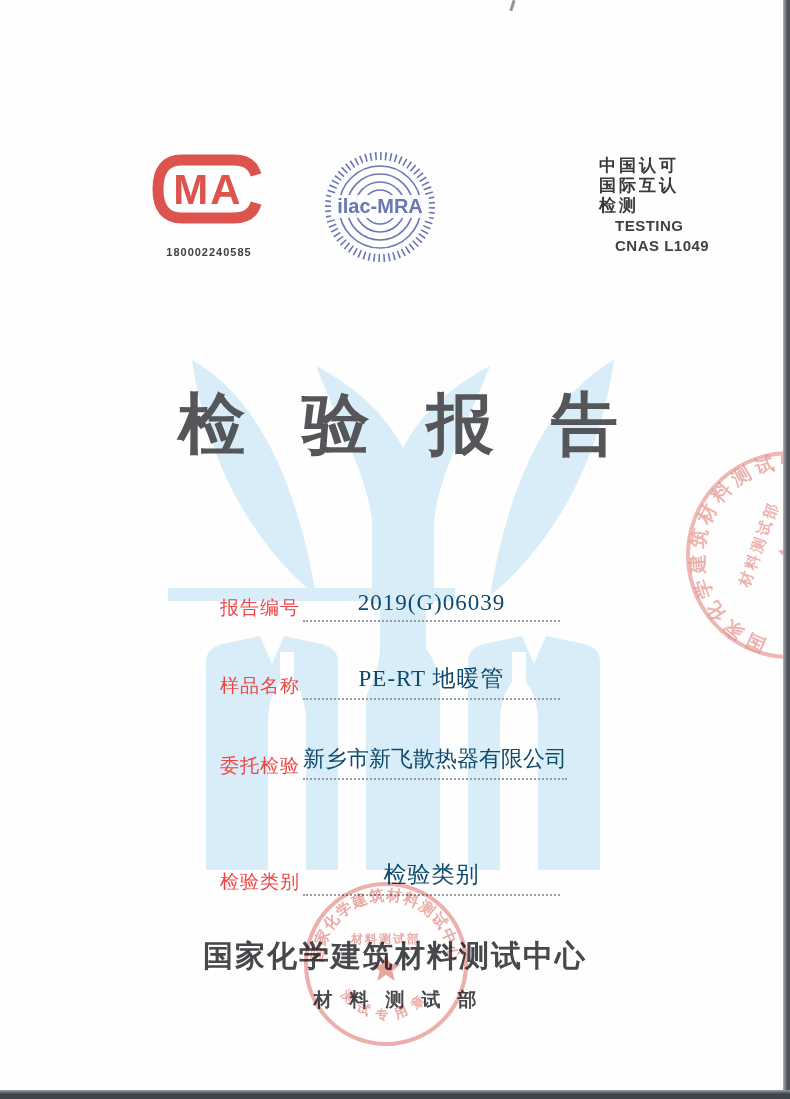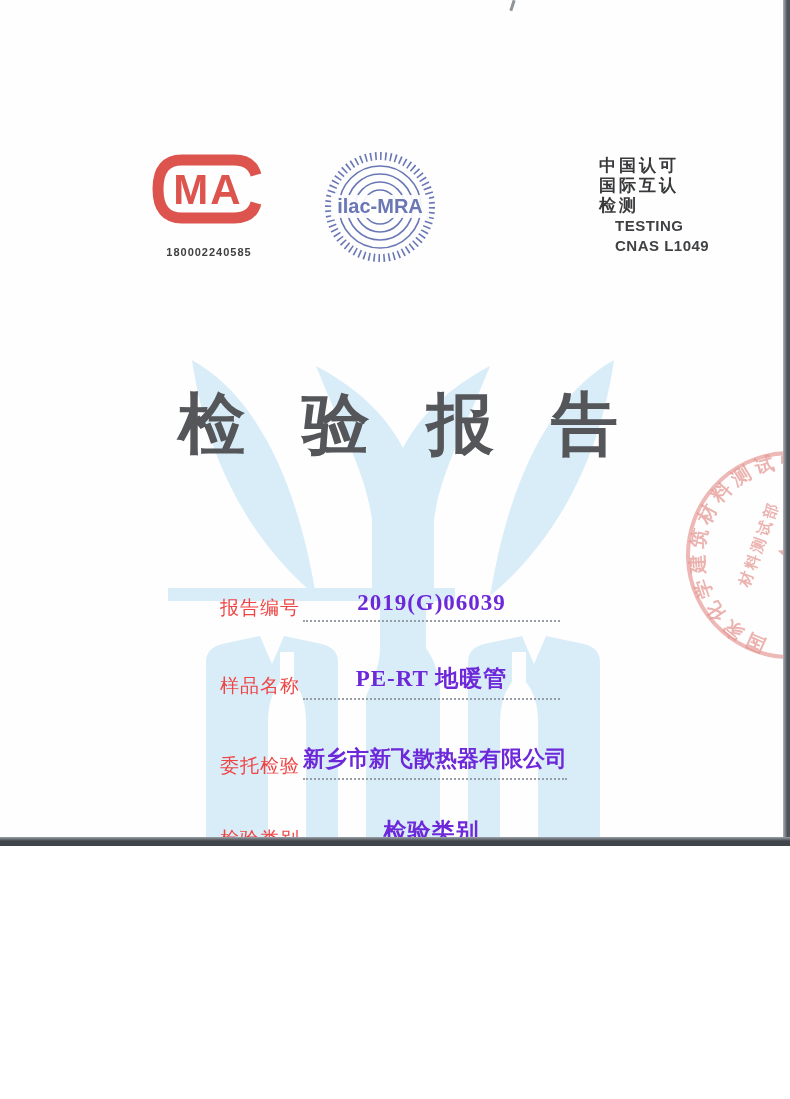--- a/index.html
+++ b/index.html
@@ -1,17 +1,17 @@
 <!DOCTYPE html>
 <html><head>
 <meta charset="utf-8">
 <style>
   html,body { margin:0; padding:0; background:#ffffff; }
   .page {
-    position:relative; width:790px; height:846px; overflow:hidden;
+    position:relative; width:790px; height:1099px; overflow:hidden;
     background:#fefefe;
     font-family:"Liberation Serif","DejaVu Serif",serif;
   }
   
   .watermark { position:absolute; left:168px; top:352px; z-index:0; }
 
   
   .cma-block { position:absolute; left:146px; top:150px; width:126px; text-align:center; z-index:2; }
   .cma-number {
     margin-top:14px; font-family:"Liberation Sans","DejaVu Sans",sans-serif;
@@ -38,28 +38,28 @@
   
   .field-row {
     position:absolute; left:220px; width:340px; height:36px; z-index:2;
     display:flex; align-items:flex-end;
   }
   .field-label {
     flex:none; font-size:19px; letter-spacing:1px; color:#ef4444; padding-bottom:1px;
   }
   .field-line {
     flex:1; margin-left:3px; border-bottom:2px dotted #989ea6;
-    text-align:center; font-weight:bold; font-size:23px; color:#6d28d9;
+    text-align:center; font-weight:normal; font-size:23px; color:#0c4a6e;
     padding-bottom:4px; letter-spacing:1px; white-space:nowrap;margin-top:18px;
   }
   .field-line.tight { font-size:22px; letter-spacing:0; }
   .row-1 { top:586px; }
   .row-2 { top:664px; }
   .row-3 { top:744px; }
-  .row-4 { top:817px; }
+  .row-4 { top:860px; }
 
   
   .org-name {
     position:absolute; left:0; right:0; top:936px; z-index:2;
     text-align:center; font-size:30px; font-weight:600; letter-spacing:2px; color:#46484b;
   }
   .dept-name {
     position:absolute; left:0; right:0; top:987px; z-index:2;
     text-align:center; font-size:19px; font-weight:600;
     letter-spacing:17px; text-indent:17px; color:#46484b;

